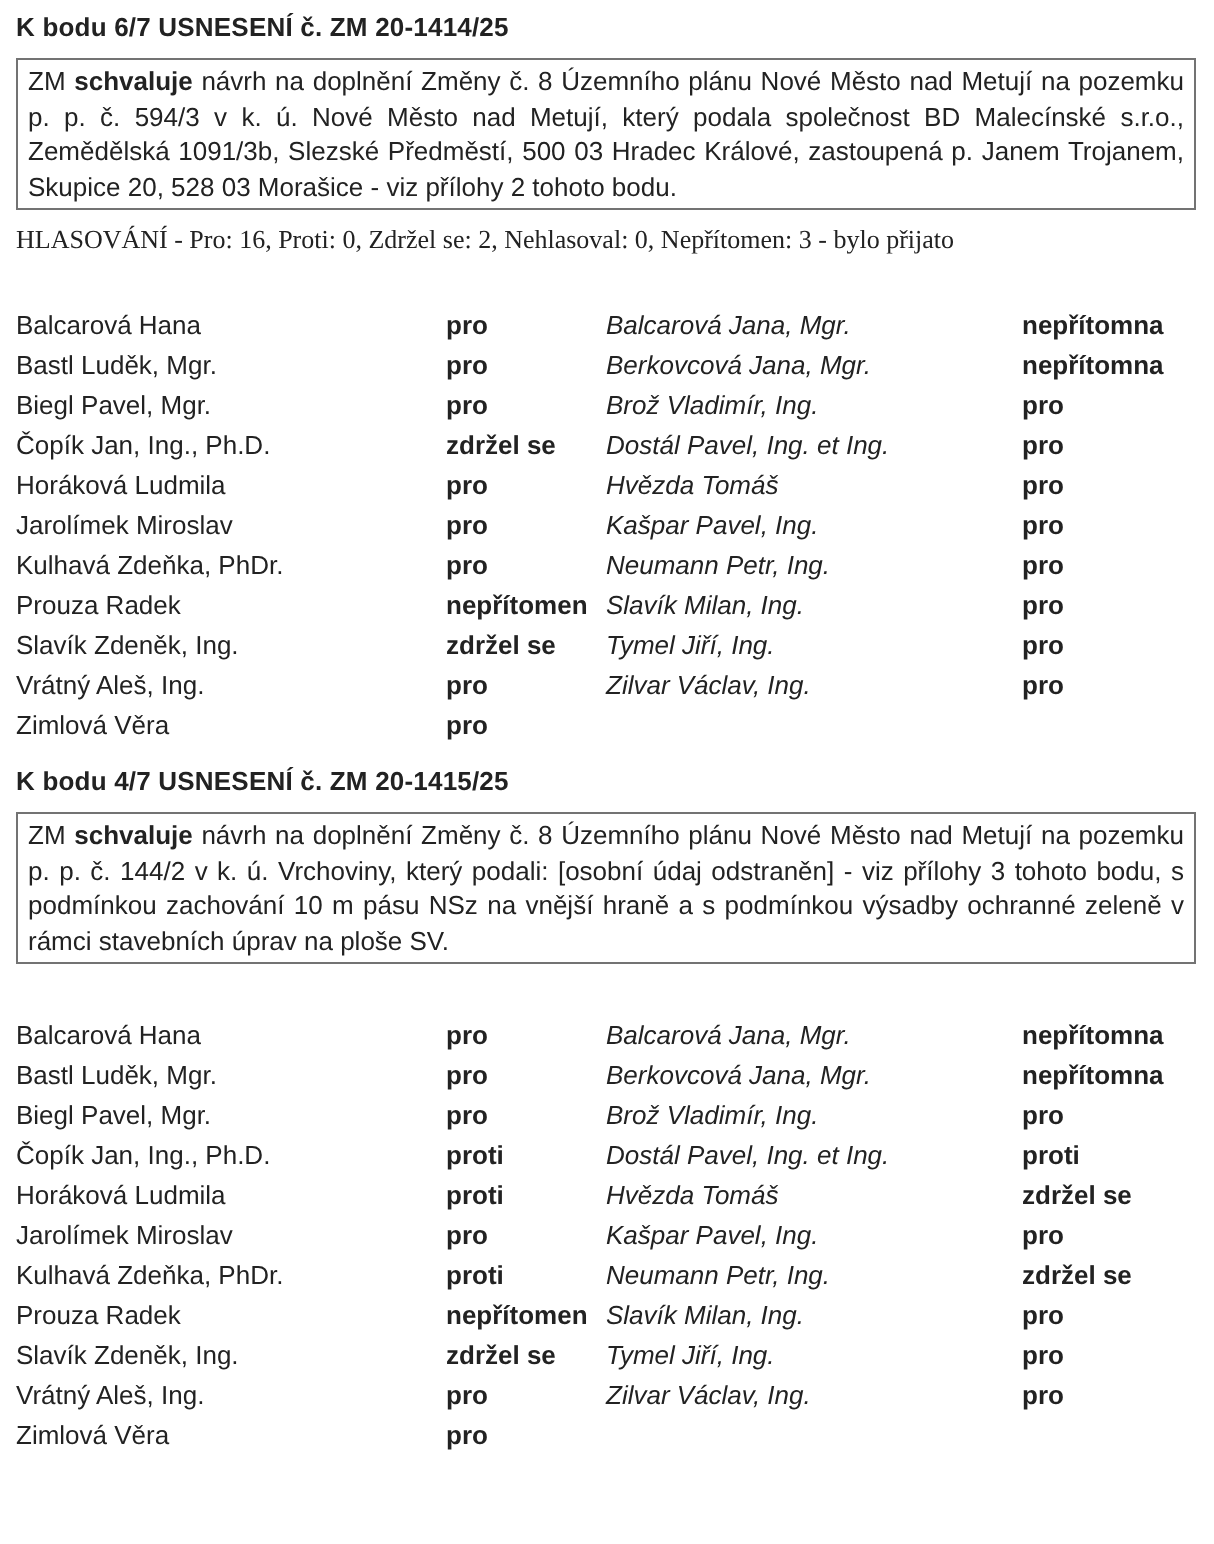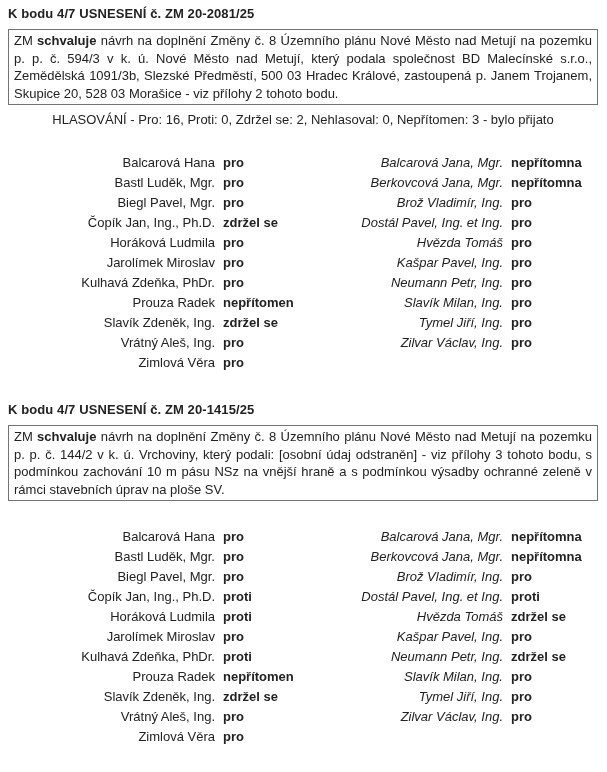--- a/index.html
+++ b/index.html
@@ -9,62 +9,63 @@
     font-family: "Liberation Sans", sans-serif;
     font-size: 13px;
     overflow: hidden;
   }
   .page {
     box-sizing: border-box;
     width: 607px; height: 772px;
     padding: 6px 9px 0 8px;
     overflow: hidden;
   }
-  .section + .section { margin-top: 29px; }
+  .section + .section { margin-top: 10px; }
   .heading {
     margin: 0;
     font-size: 13px;
     font-weight: bold;
     line-height: 15px;
     letter-spacing: 0.1px;
   }
   .res-box {
     margin-top: 8px;
     border: 1px solid #737373;
     padding: 2px 5px;
   }
   .res-text {
     margin: 0;
     text-align: justify;
     line-height: 17.5px;
   }
   .res-text b { font-weight: bold; }
   .voting-summary {
     margin-top: 7px;
-    text-align: center;
+    text-align: left;
     line-height: 15px;
     white-space: nowrap;
+    font-family: Liberation Serif, serif;
   }
   .votes {
     display: flex;
     margin-top: 26px;
   }
   .col { width: 295px; }
   .vote-row { display: flex; line-height: 20px; }
-  .voter-name { width: 207px; text-align: right; white-space: nowrap; }
+  .voter-name { width: 207px; text-align: left; white-space: nowrap; }
   .col-right .voter-name { width: 200px; font-style: italic; }
   .vote-value { margin-left: 8px; white-space: nowrap; font-weight: bold; }
 </style>
 </head>
 <body>
 
 <div class="page">
   <div id="sections">
   <section class="section">
-    <h1 class="heading">K bodu 4/7 USNESENÍ č. ZM 20-2081/25</h1>
+    <h1 class="heading">K bodu 6/7 USNESENÍ č. ZM 20-1414/25</h1>
     <div class="res-box">
       <p class="res-text"><span>ZM </span><b>schvaluje</b><span> návrh na doplnění Změny č. 8 Územního plánu Nové Město nad Metují na pozemku p. p. č. 594/3 v k. ú. Nové Město nad Metují, který podala společnost BD Malecínské s.r.o., Zemědělská 1091/3b, Slezské Předměstí, 500 03 Hradec Králové, zastoupená p. Janem Trojanem, Skupice 20, 528 03 Morašice - viz přílohy 2 tohoto bodu.</span></p>
     </div>
     <div class="voting-summary">HLASOVÁNÍ - Pro: 16, Proti: 0, Zdržel se: 2, Nehlasoval: 0, Nepřítomen: 3 - bylo přijato</div>
     <div class="votes">
       <div class="col col-left">
   <div class="vote-row">
     <span class="voter-name">Balcarová Hana</span>
     <span class="vote-value">pro</span>
   </div>

